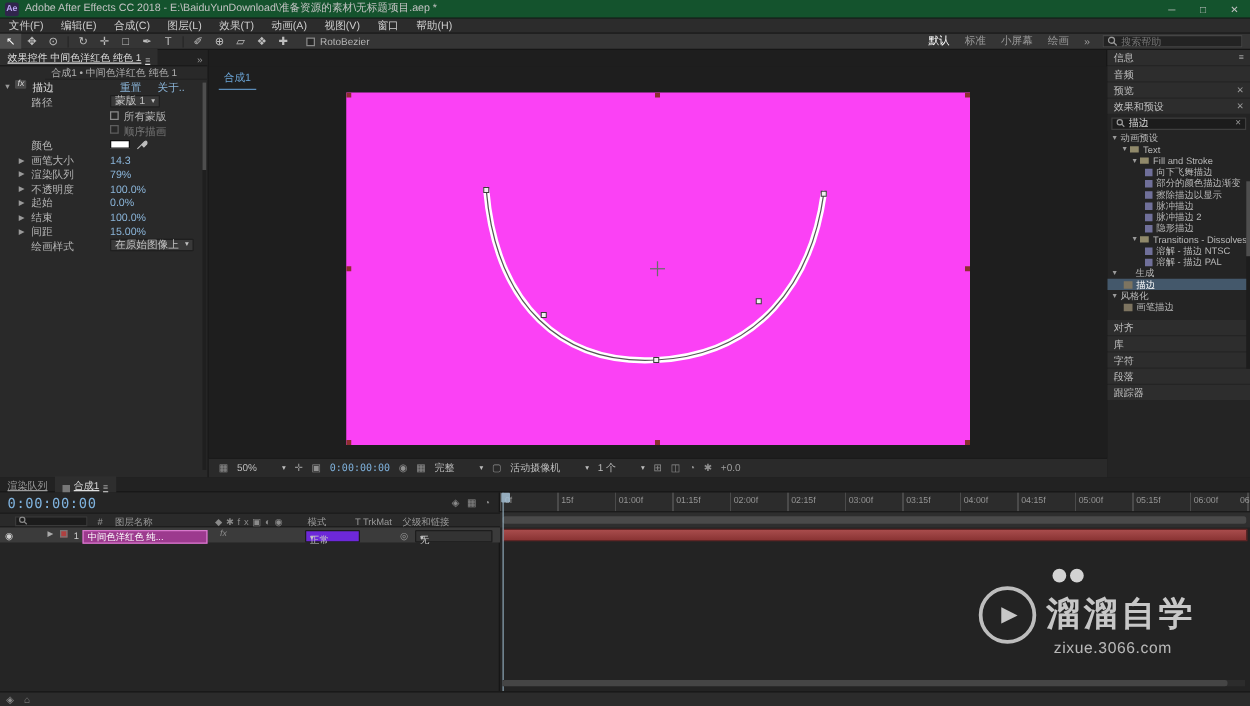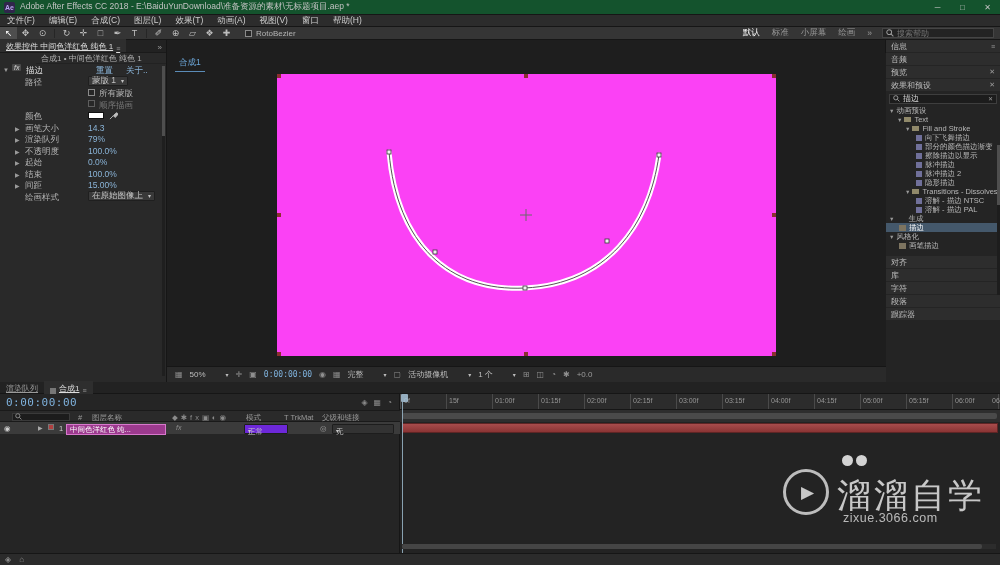--- a/index.html
+++ b/index.html
@@ -140,21 +140,21 @@
   .statusbar { position:absolute; left:0; top:553px; width:1000px; height:12px; background:#2b2b2b;
                border-top:1px solid #161616; display:flex; align-items:center; gap:8px; padding:0 5px;
                color:#8a8a8a; font-size:8px; }
 
   
   .watermark { position:absolute; left:765px; top:445px; width:235px; height:112px; z-index:6; pointer-events:none; }
   .wm-dot { position:absolute; width:11px; height:11px; border-radius:50%; background:rgba(255,255,255,0.8); }
   .wm-circle { position:absolute; left:18px; top:24px; width:46px; height:46px; border-radius:50%;
                border:3px solid rgba(255,255,255,0.7); display:flex; align-items:center; justify-content:center; }
   .wm-play { color:rgba(255,255,255,0.75); font-size:17px; margin-left:3px; }
-  .wm-brand { position:absolute; left:72px; top:28px; font-size:34px; font-weight:normal; letter-spacing:3px;
+  .wm-brand { position:absolute; left:72px; top:28px; font-size:27px; font-weight:bold; letter-spacing:3px;
               color:rgba(255,255,255,0.75); white-space:nowrap; }
   .wm-url { position:absolute; left:78px; top:66px; font-size:12.5px; letter-spacing:0.5px;
             color:rgba(255,255,255,0.68); white-space:nowrap; }
 </style>
 </head>
 <body>
 
 <div class="app">
 
   <div class="titlebar">

